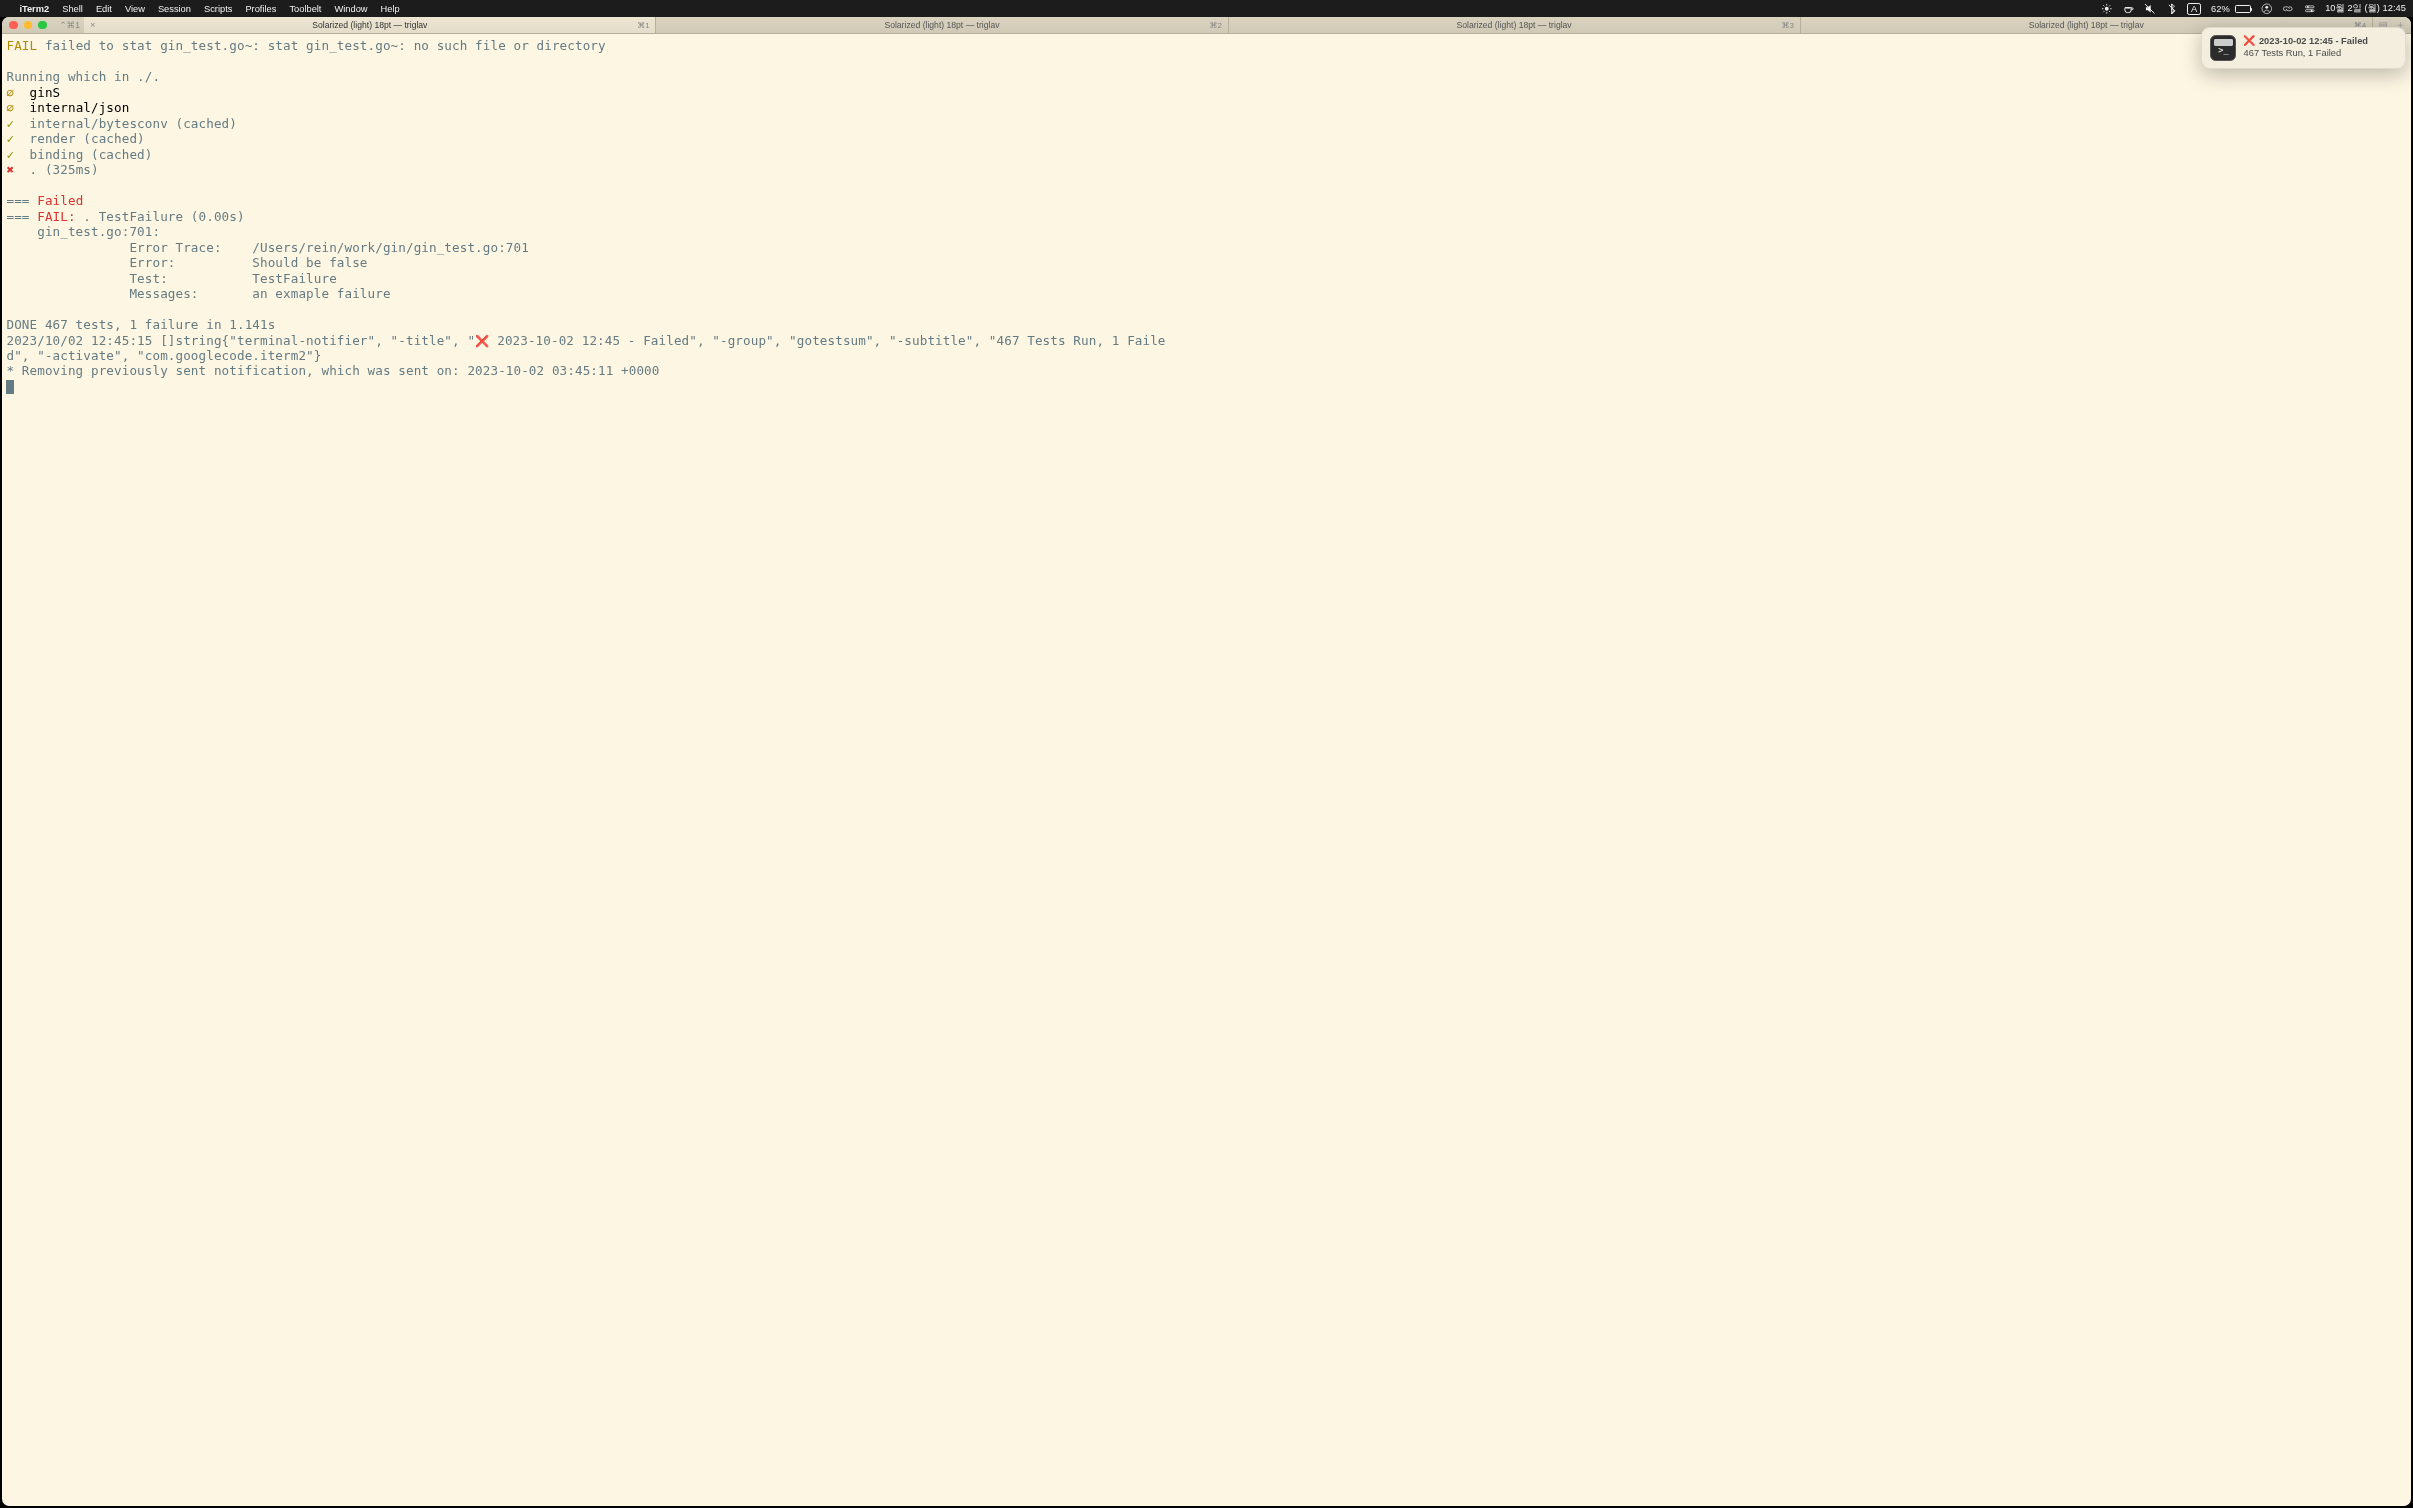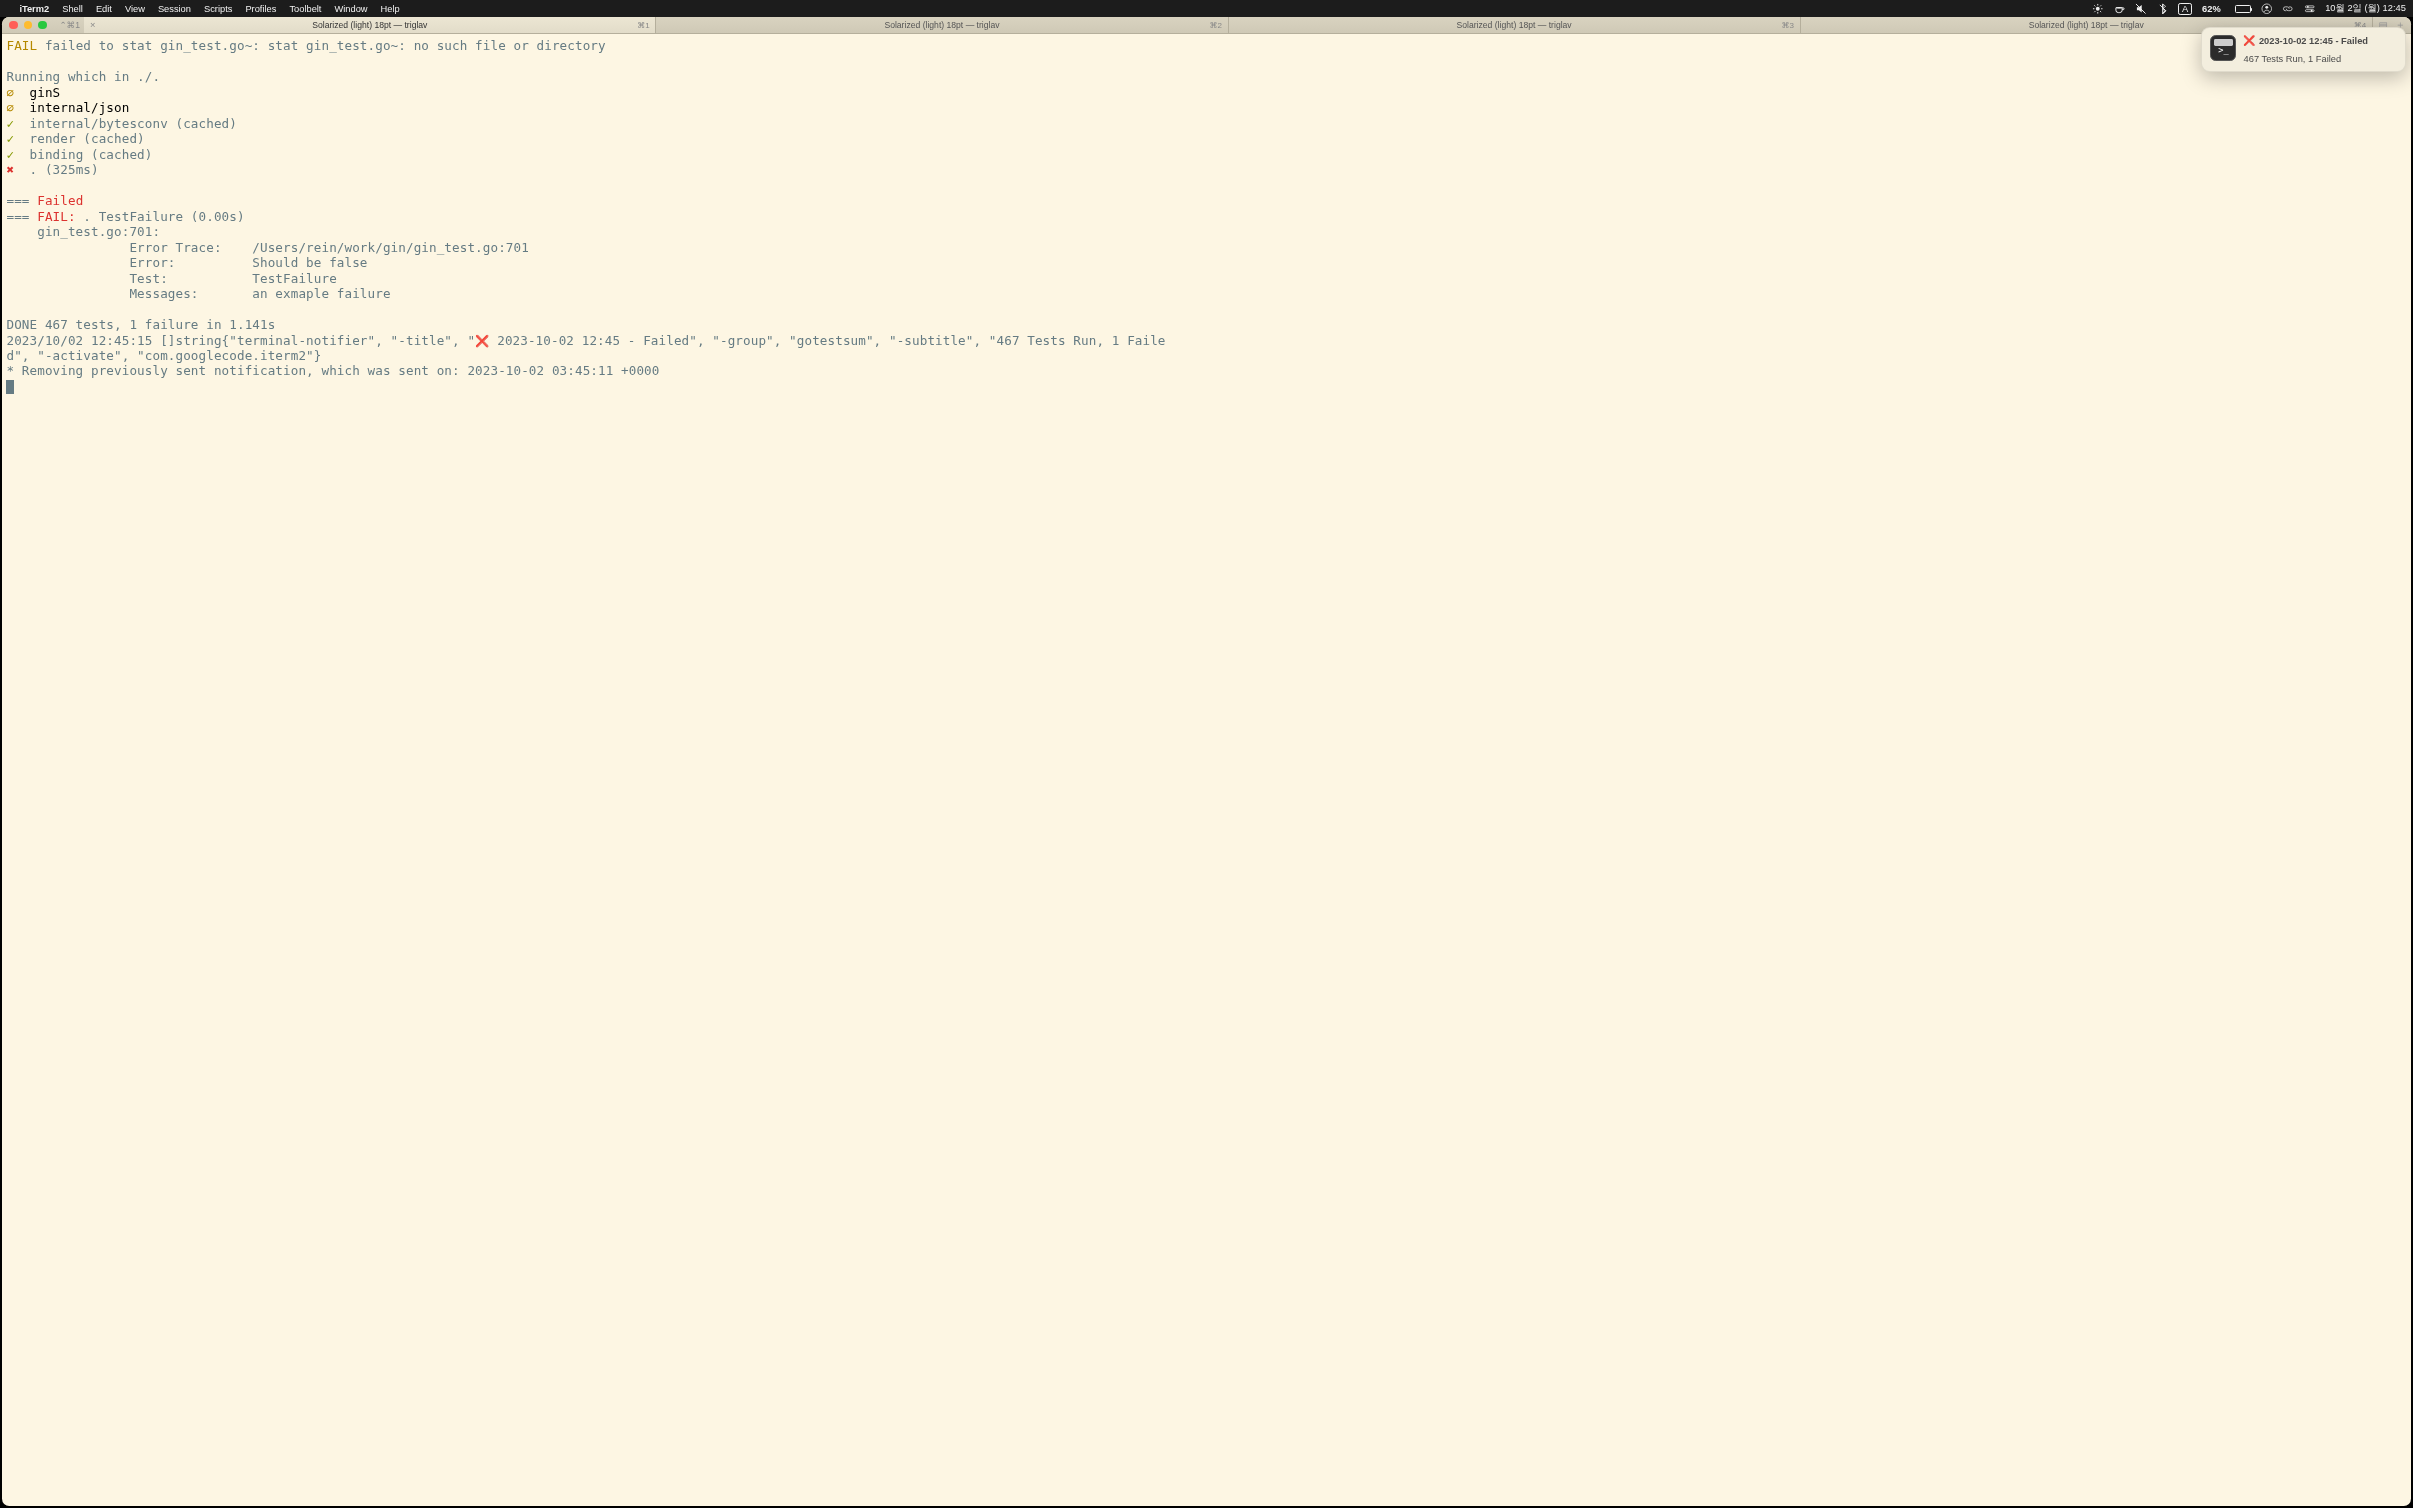--- a/index.html
+++ b/index.html
@@ -23,21 +23,21 @@
       position: relative;
       z-index: 1;
     }
     .menubar-left, .menubar-right { display: flex; align-items: center; gap: 0; }
     .menubar-left .menu-item { padding: 0 6.5px; cursor: default; }
     .menubar-left .menu-item.bold { font-weight: 700; }
     .apple-logo { font-size: 10.8px; padding-right: 5.7px; }
     .menubar-right { gap: 10px; }
     .menubar-right .status-item { display: flex; align-items: center; font-size: 9.3px; }
     .menubar-right svg { width: 11.5px; height: 11.5px; fill: #f0f0f0; }
-    .battery-wrap { display: flex; align-items: center; gap: 14px; font-weight: bold; }
+    .battery-wrap { display: flex; align-items: center; gap: 5px; }
     .battery-body { width: 16px; height: 8px; border: 0.7px solid #f0f0f0; border-radius: 1.4px; position: relative; }
     .battery-body::after { content:""; position:absolute; right:-2.2px; top:2.2px; width:1.4px; height:3.6px; background:#f0f0f0; border-radius:0 0.7px 0.7px 0;}
     .battery-fill { height:100%; background:#f0f0f0; border-radius:0.7px; width:62%; }
     .input-indicator { border: 0.7px solid #f0f0f0; border-radius: 2.2px; padding: 0 2.9px; font-size: 8px; line-height: 10px; }
 
     
     .iterm-window {
       position: absolute;
       top: 17px; left: 2.2px; right: 2.2px; bottom: 2.2px;
       background: #fdf6e3;
@@ -127,21 +127,21 @@
     }
     .notif-icon::before {
       content:"";
       position:absolute; top:2.9px; left:2.9px; right:2.9px; height:7.2px;
       background: #ccc; border-radius:1.4px;
     }
     .notif-icon span { position:relative; z-index:1; margin-top:4.3px; color:#fff;}
     .notif-body { flex:1; font-size: 9.3px; color:#4a4a4a; }
     .notif-title { font-weight:600; display:flex; align-items:center; gap:2.9px; }
     .notif-x { color:#dc322f; font-size:10px; }
-    .notif-sub { margin-top:8px; }
+    .notif-sub { margin-top:2px; }
   </style>
 </head>
 <body>
 
 <div class="menubar">
   <div class="menubar-left">
     <span class="apple-logo"></span>
     <span class="menu-item bold">iTerm2</span>
     <span class="menu-item">Shell</span>
     <span class="menu-item">Edit</span>

